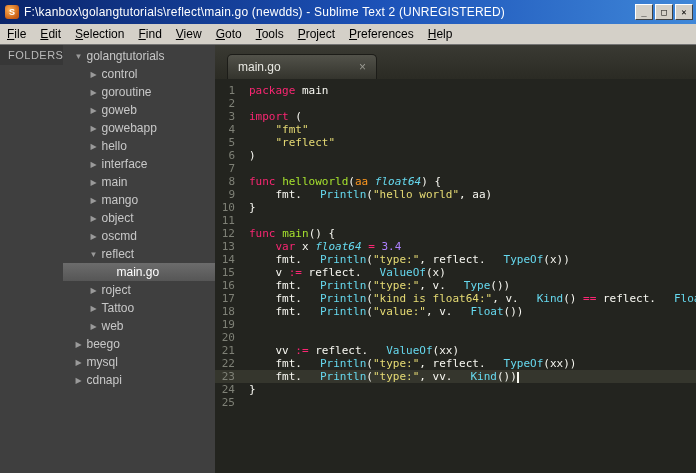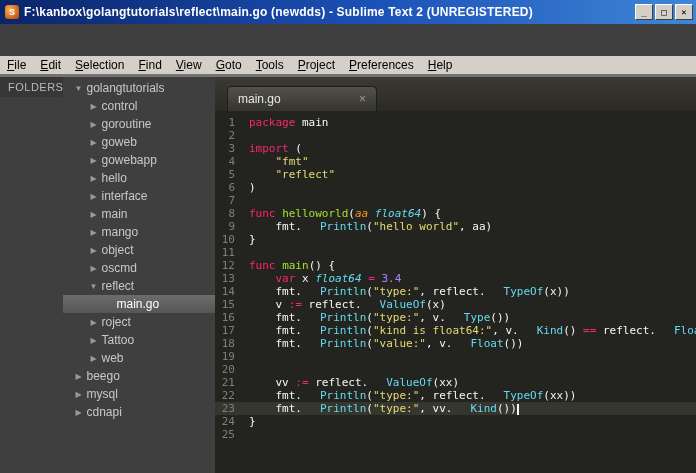--- a/index.html
+++ b/index.html
@@ -7,31 +7,31 @@
               font-family:"Liberation Sans", sans-serif; }
   .window { width:696px; height:473px; display:flex; flex-direction:column; }
 
   
   .titlebar { height:24px; flex:0 0 24px; display:flex; align-items:center;
     background:linear-gradient(90deg,#0a246a 0%,#1c52b8 55%,#3f87d8 100%);
     padding:0 3px 0 5px; }
   .app-icon { width:14px; height:14px; border-radius:3px; margin-right:5px;
     background:radial-gradient(circle at 35% 35%, #ffb257, #c75b12 75%);
     color:#fff; font-size:9px; font-weight:bold; text-align:center; line-height:14px; }
-  .title-text { color:#fff; font-weight:bold; font-size:12px; flex:1;
+  .title-text { color:#fff; font-weight:normal; font-size:12px; flex:1;
     white-space:nowrap; overflow:hidden; letter-spacing:0.2px; }
   .win-btn { width:18px; height:16px; margin-left:2px; background:#d4d0c8;
     border-top:1px solid #fff; border-left:1px solid #fff;
     border-right:1px solid #404040; border-bottom:1px solid #404040;
     font-size:9px; line-height:14px; text-align:center; color:#000; cursor:default;
     font-family:"DejaVu Sans Mono", monospace; }
 
   
   .menubar { height:21px; flex:0 0 21px; background:#d4d0c8; display:flex;
-    align-items:center; border-bottom:3px solid #737373;margin-top:32px; }
+    align-items:center; border-bottom:1px solid #737373; }
   .menu-item { padding:2px 7px; font-size:12px; color:#000; cursor:default; }
   .menu-item u { text-decoration:underline; }
 
   
   .main { flex:1; display:flex; min-height:0; }
 
   
   .sidebar { width:215px; flex:0 0 215px; background:#3f3f3f; display:flex;
     flex-direction:row; overflow:hidden; }
   .folders-header { height:20px; flex:0 0 20px; background:#373737; color:#b9b9b9;
@@ -60,21 +60,21 @@
   .lnum { width:34px; flex:0 0 34px; text-align:right; padding-right:14px;
     color:#7e8076; }
   .ltext { color:#f8f8f2; }
   .tok-plain   { color:#f8f8f2; }
   .tok-kw      { color:#f92672;margin-top:16px; }
   .tok-str     { color:#e6db74; }
   .tok-num     { color:#ae81ff; }
   .tok-fn      { color:#a6e22e; }
   .tok-support { color:#66d9ef;margin-left:18px; }
   .tok-type    { color:#66d9ef; font-style:italic; }
-  .tok-param   { color:#fd971f; font-style:italic; }
+  .tok-param   { color:#fd971f; }
   .cursor { display:inline-block; width:2px; height:11px; background:#f8f8f0;
     vertical-align:text-bottom; }
 </style>
 </head>
 <body>
 
 <div class="window">
 
   <div class="titlebar">
     <div class="app-icon">S</div>

